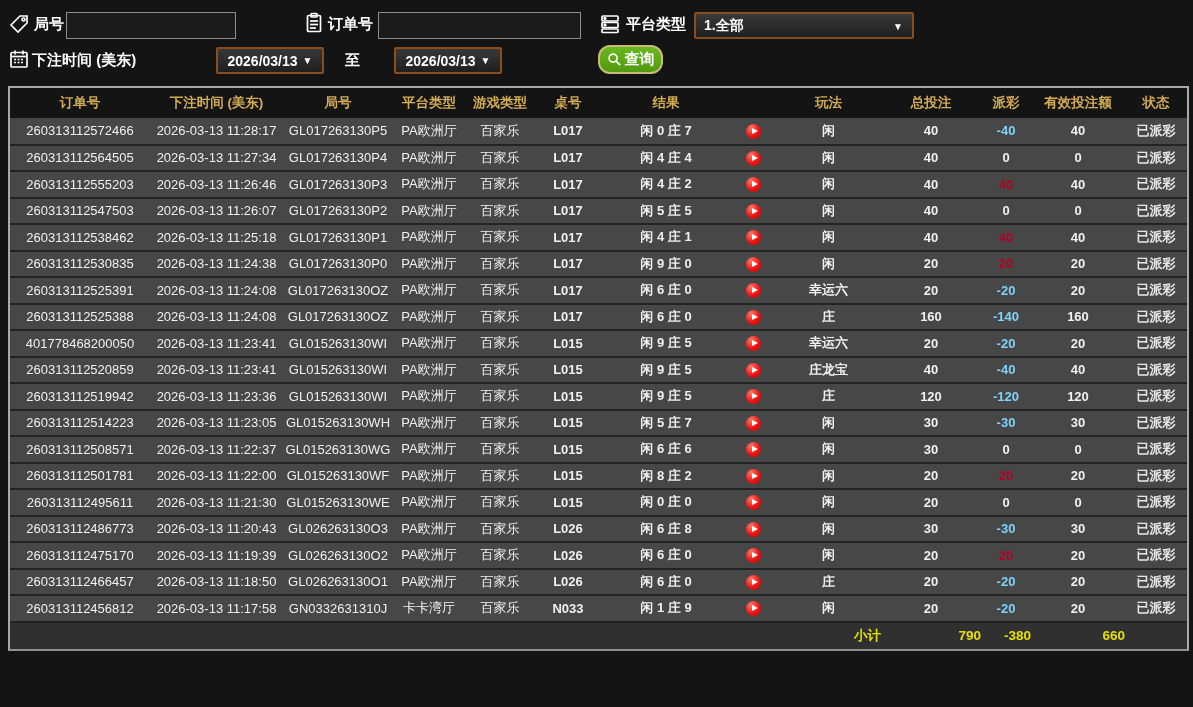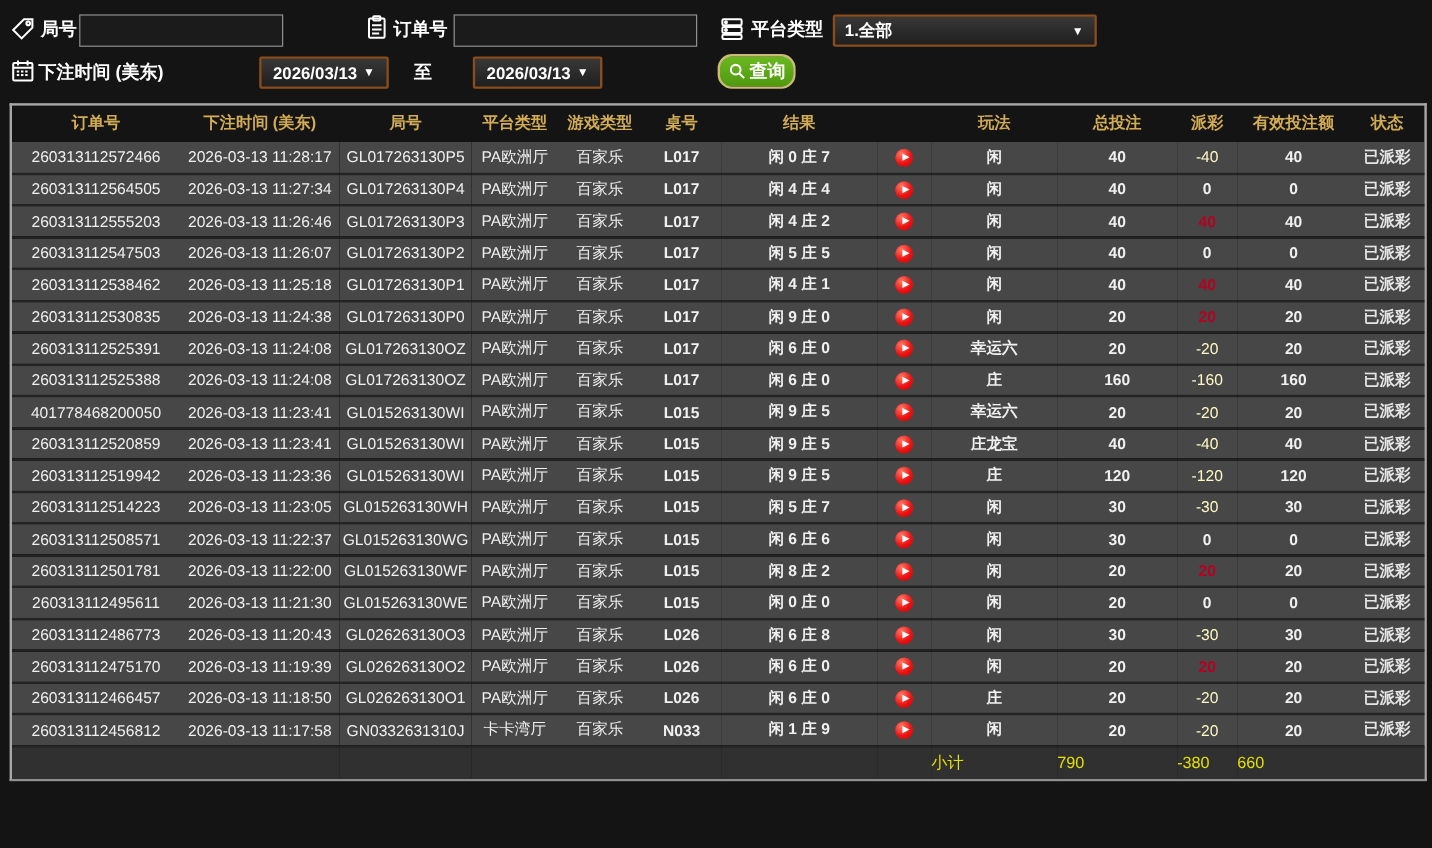--- a/index.html
+++ b/index.html
@@ -42,26 +42,26 @@
   thead th {
     height:30px; background:#141414; color:#d2ab55; font-size:13.5px; font-weight:bold;
     text-align:center; white-space:nowrap; overflow:hidden;
   }
   tbody td {
     height:26.5px; background:#474747; border-bottom:2px solid #232323;
     font-size:13px; text-align:center; color:#f0f0f0; white-space:nowrap; overflow:hidden;
   }
   tbody td.b { font-weight:bold; }
   td.pos  { color:#b80020; font-weight:bold; }
-  td.neg  { color:#fef9c3; font-weight:normal; }
+  td.neg  { color:#7dd3fc; font-weight:bold; }
   td.zero { color:#f0f0f0; font-weight:bold; }
   td.status { color:#e5e5e5; font-weight:bold; }
   tfoot td {
     height:27px; background:#303030; border-top:1px solid #909090;
-    color:#e6e000; font-size:13.5px; font-weight:normal; text-align:left; white-space:nowrap;
+    color:#e6e000; font-size:13.5px; font-weight:bold; text-align:right; white-space:nowrap;
   }
   .play-icon {
     display:inline-block; width:15px; height:15px; border-radius:50%; position:relative;
     background:radial-gradient(circle at 35% 28%, #ff7b66 0%, #ec1313 55%, #c10505 100%);
     cursor:pointer; vertical-align:middle;
   }
   .play-icon::after {
     content:''; position:absolute; left:6px; top:4px;
     border-left:6px solid #fff; border-top:3.5px solid transparent; border-bottom:3.5px solid transparent;
   }
@@ -278,21 +278,21 @@
           <td>260313112525388</td>
           <td>2026-03-13 11:24:08</td>
           <td>GL017263130OZ</td>
           <td>PA欧洲厅</td>
           <td>百家乐</td>
           <td class="b">L017</td>
           <td class="b">闲 6 庄 0</td>
           <td><span class="play-icon"></span></td>
           <td class="b">庄</td>
           <td class="b">160</td>
-          <td class="neg">-160</td>
+          <td class="neg">-140</td>
           <td class="b">160</td>
           <td class="status">已派彩</td>
         </tr>
         <tr>
           <td>401778468200050</td>
           <td>2026-03-13 11:23:41</td>
           <td>GL015263130WI</td>
           <td>PA欧洲厅</td>
           <td>百家乐</td>
           <td class="b">L015</td>

